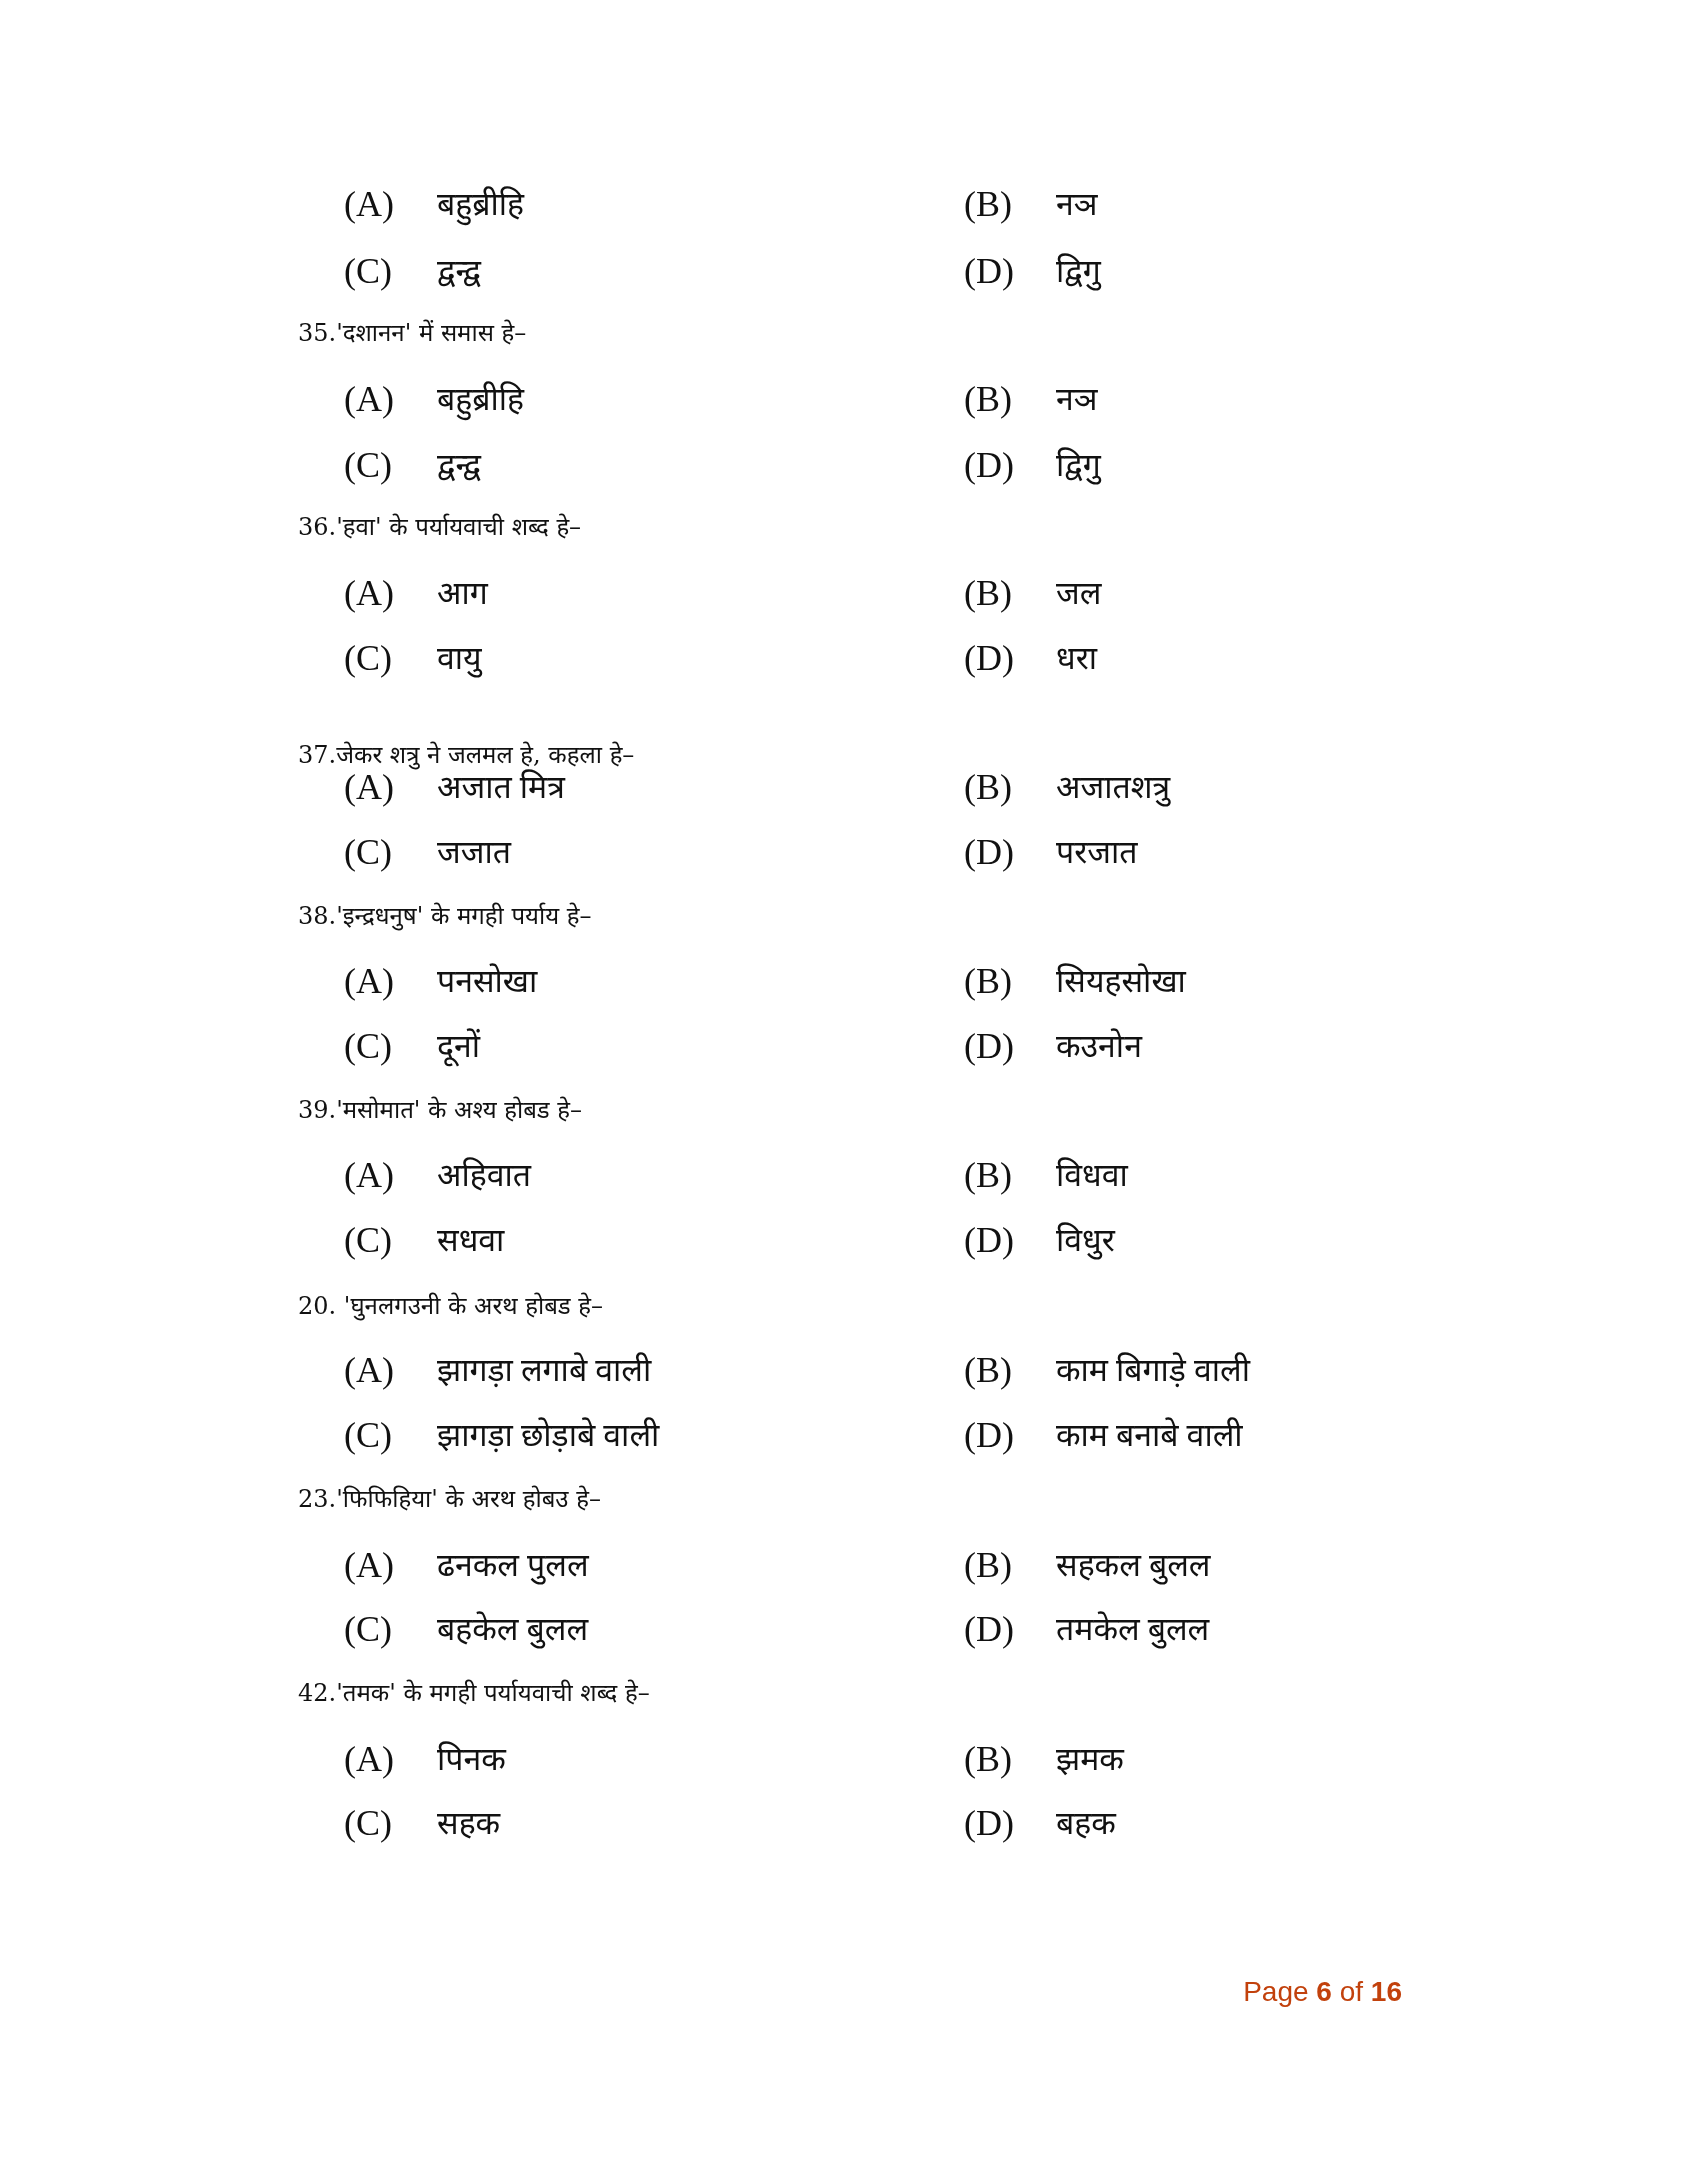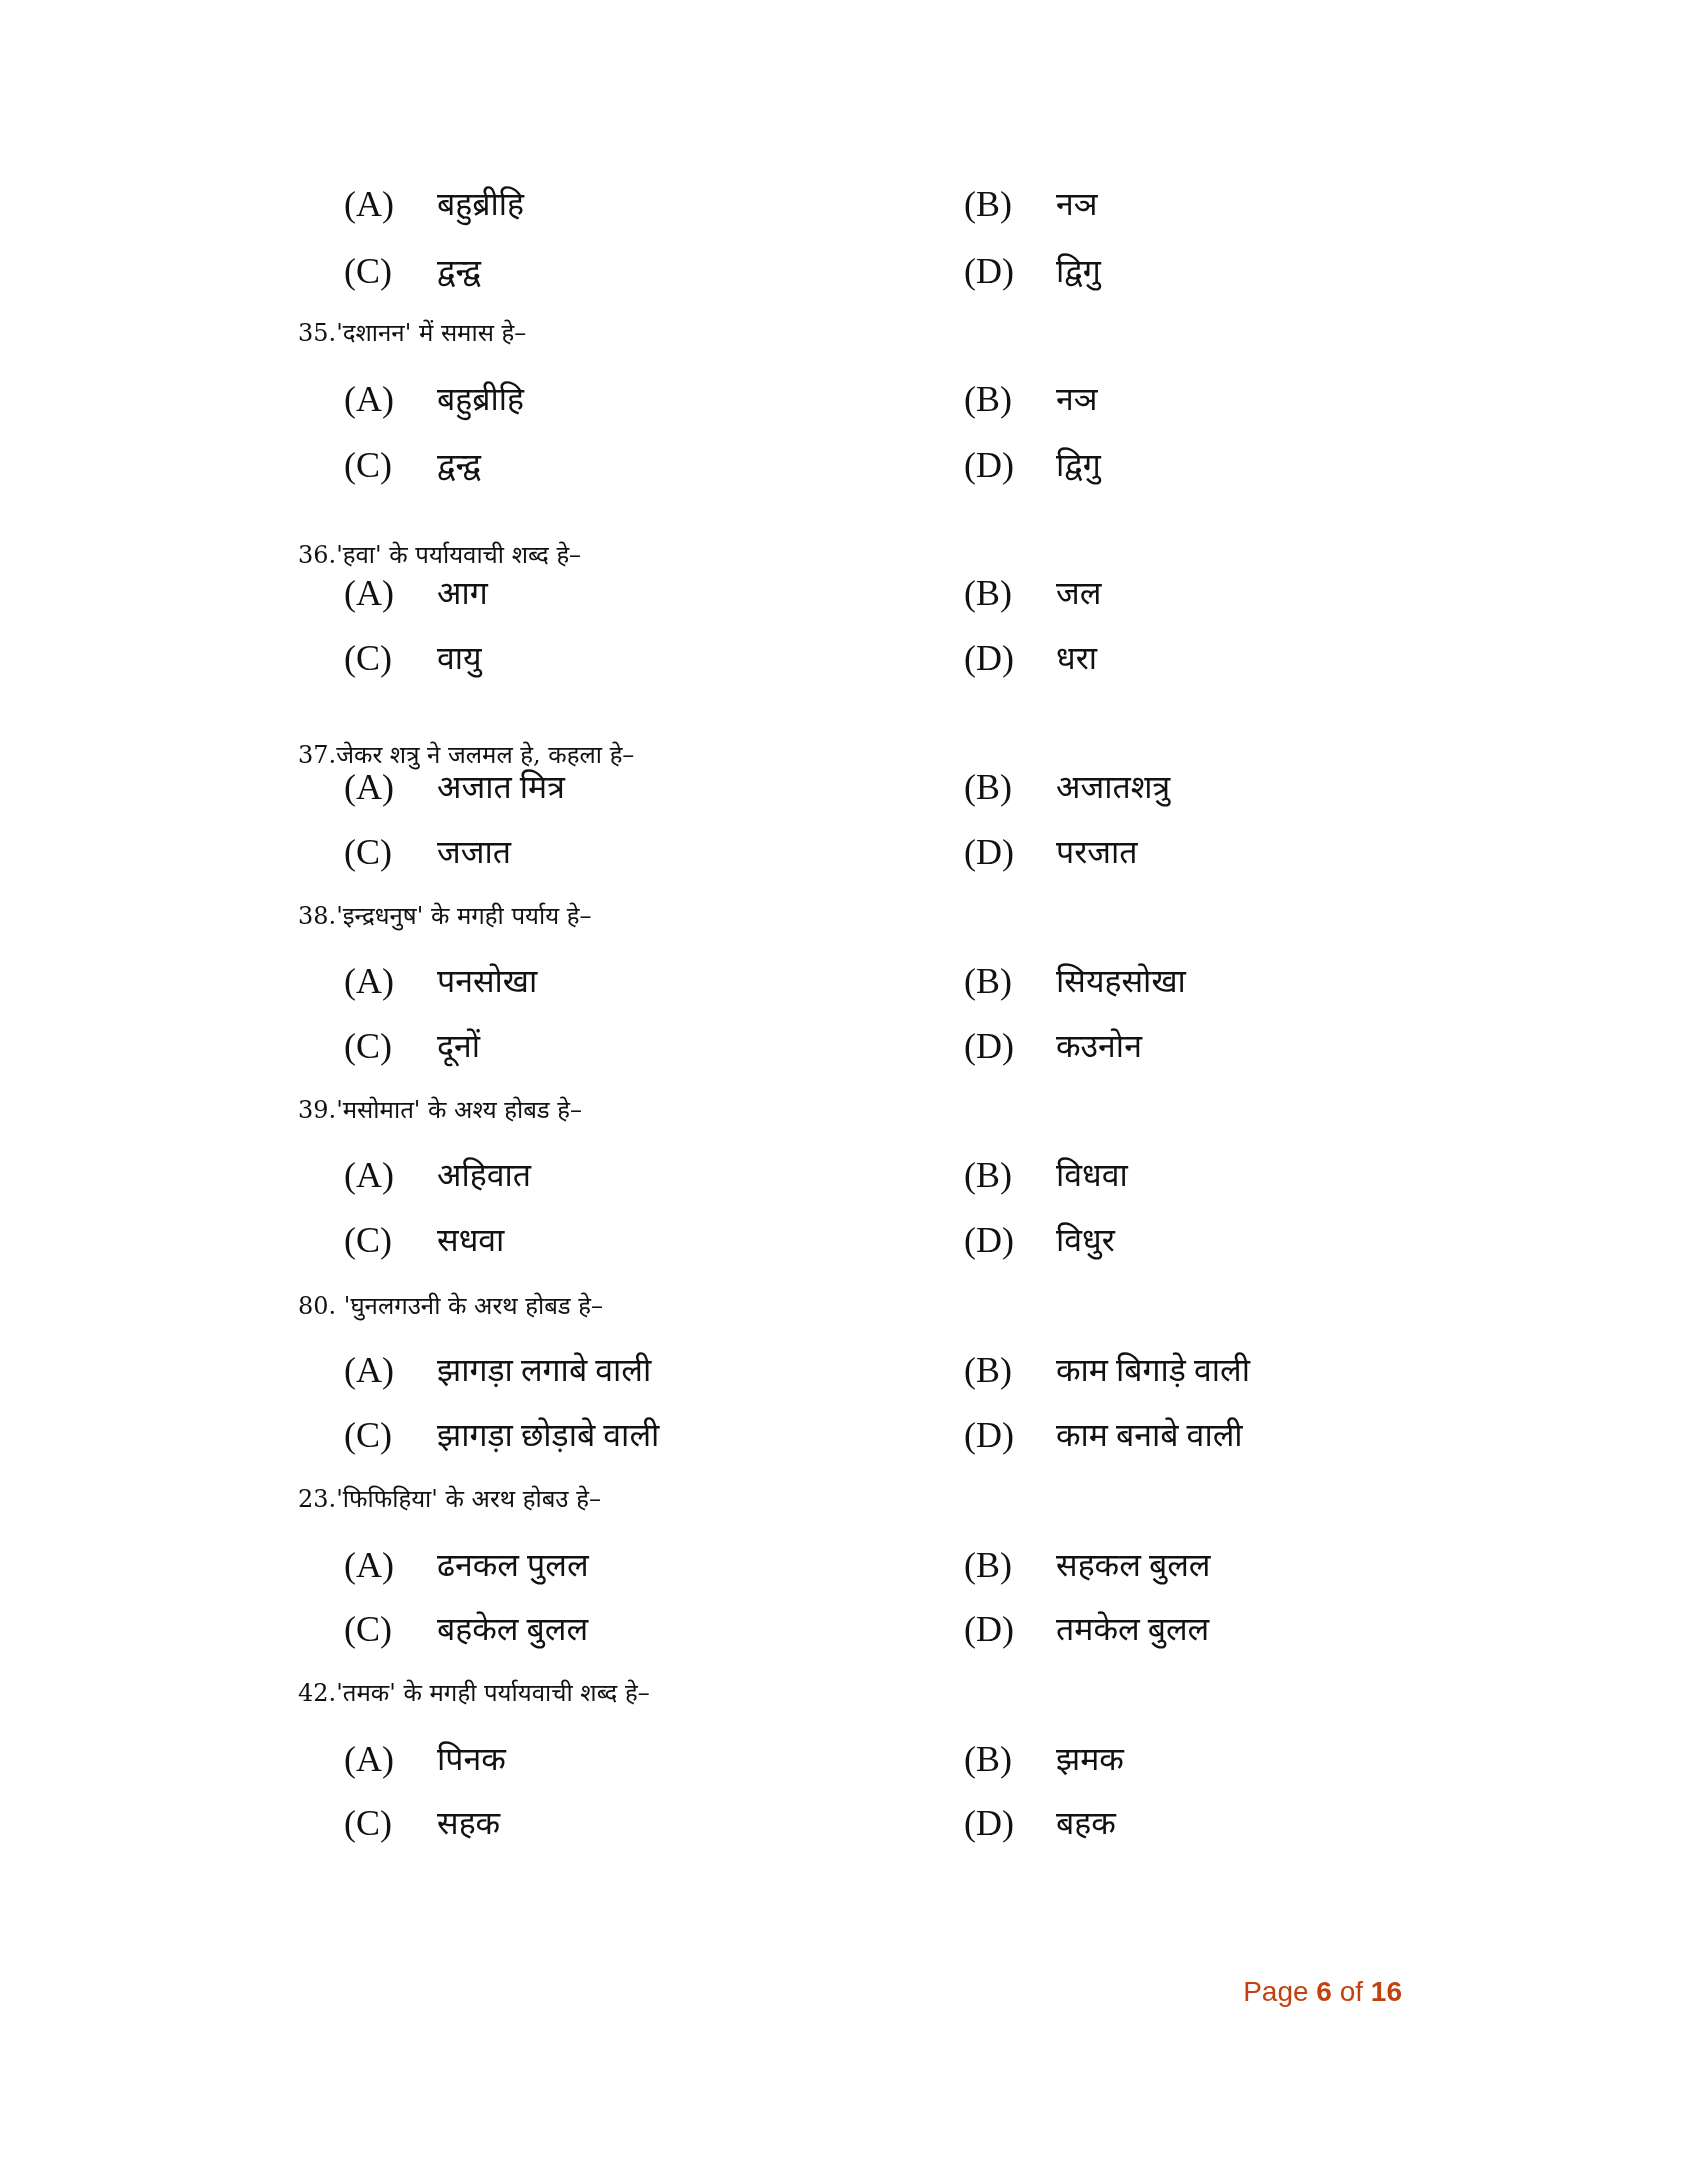--- a/index.html
+++ b/index.html
@@ -40,21 +40,21 @@
   <span class="opt-label lb">(B)</span>
   <span class="opt-text tb">नञ</span>
 </div>
 <div class="row" style="top:438px">
   <span class="opt-label la">(C)</span>
   <span class="opt-text ta">द्वन्द्व</span>
   <span class="opt-label lb">(D)</span>
   <span class="opt-text tb">द्विगु</span>
 </div>
 
-<div class="row" style="top:528px">
+<div class="row" style="top:500px">
   <span class="q"><span>36.</span><span>'हवा' के पर्यायवाची शब्द हे–</span></span>
 </div>
 <div class="row" style="top:566px">
   <span class="opt-label la">(A)</span>
   <span class="opt-text ta">आग</span>
   <span class="opt-label lb">(B)</span>
   <span class="opt-text tb">जल</span>
 </div>
 <div class="row" style="top:631px">
   <span class="opt-label la">(C)</span>
@@ -105,21 +105,21 @@
   <span class="opt-text tb">विधवा</span>
 </div>
 <div class="row" style="top:1213px">
   <span class="opt-label la">(C)</span>
   <span class="opt-text ta">सधवा</span>
   <span class="opt-label lb">(D)</span>
   <span class="opt-text tb">विधुर</span>
 </div>
 
 <div class="row" style="top:1279px">
-  <span class="q"><span>80.</span><span> 'घुनलगउनी के अरथ होबड हे–</span></span>
+  <span class="q"><span>20.</span><span> 'घुनलगउनी के अरथ होबड हे–</span></span>
 </div>
 <div class="row" style="top:1343px">
   <span class="opt-label la">(A)</span>
   <span class="opt-text ta">झागड़ा लगाबे वाली</span>
   <span class="opt-label lb">(B)</span>
   <span class="opt-text tb">काम बिगाड़े वाली</span>
 </div>
 <div class="row" style="top:1408px">
   <span class="opt-label la">(C)</span>
   <span class="opt-text ta">झागड़ा छोड़ाबे वाली</span>

